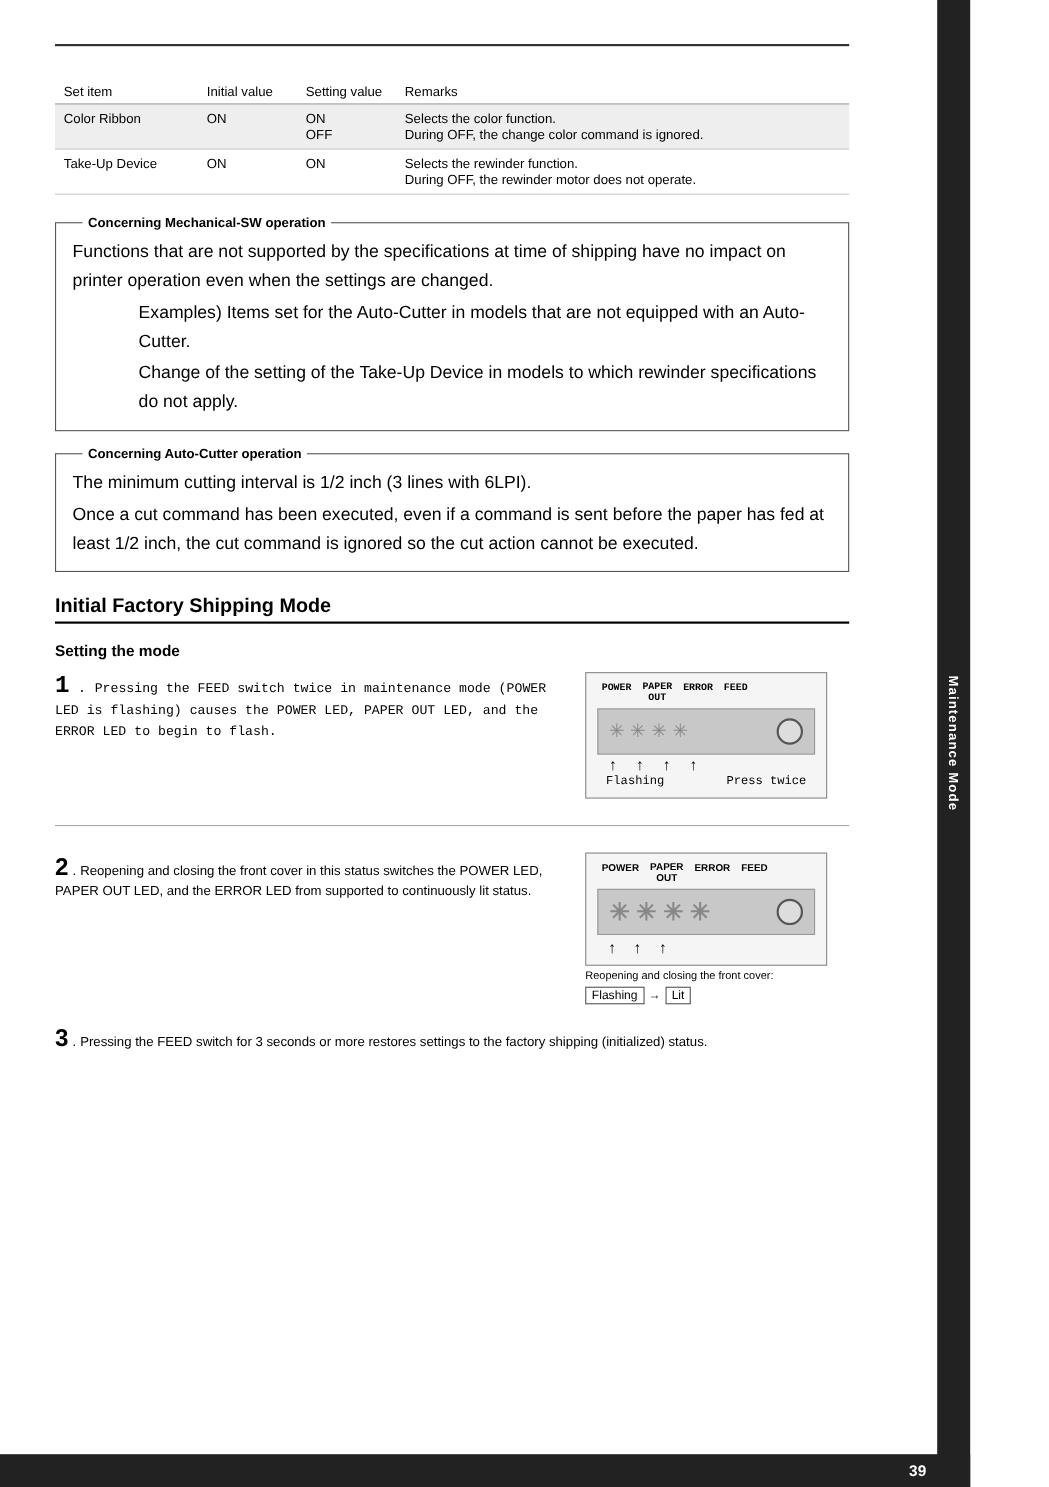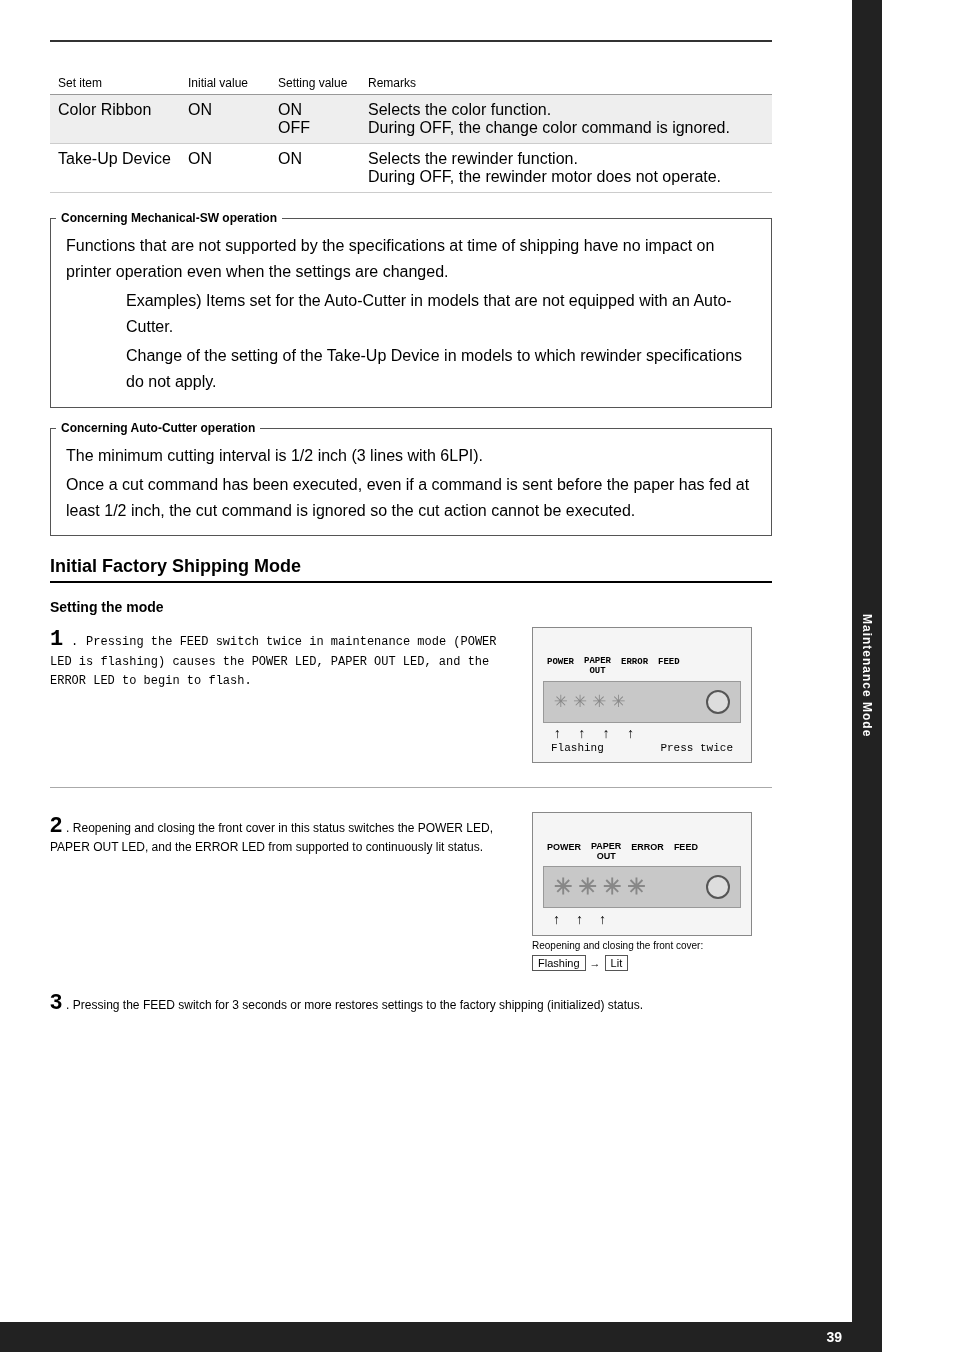--- a/index.html
+++ b/index.html
@@ -45,21 +45,21 @@
     .settings-table th {
       font-size: 12px;
       font-weight: normal;
       text-align: left;
       padding: 4px 8px;
       border-bottom: 1px solid #999;
     }
     .settings-table td {
       padding: 6px 8px;
       vertical-align: top;
-      font-size: 16px;
+      font-size: 12px;
       margin-left: 17px;
     }
     .settings-table tr.row-shaded td {
       background: #eee;
     }
     .settings-table tbody tr td {
       border-bottom: 1px solid #ccc;
     }
     .col-item { width: 130px; }
     .col-initial { width: 90px; text-align: center; }
@@ -72,21 +72,21 @@
       margin-bottom: 20px;
       padding: 10px 15px 12px 15px;
       position: relative;
     }
     .info-box-title {
       font-size: 12px;
       font-weight: bold;
       background: #fff;
       position: absolute;
       top: -8px;
-      left: 5px;
+      left: 24px;
       padding: 0 5px;
     }
     .info-box p {
       font-size: 16px;
       line-height: 1.6;
       margin-top: 4px;
     }
     .info-box .indent {
       padding-left: 60px;
       font-size: 12px;
@@ -139,21 +139,20 @@
       padding: 8px 10px;
       display: inline-block;
       width: 220px;
     }
     .panel-header {
       display: flex;
       gap: 10px;
       font-size: 9px;
       margin-bottom: 4px;
       padding-left: 4px;
-      margin-top: 21px;
     }
     .panel-header span {
       font-size: 9px;
       font-weight: bold;
     }
     .panel-header .stacked {
       display: flex;
       flex-direction: column;
       align-items: center;
       font-size: 8px;

